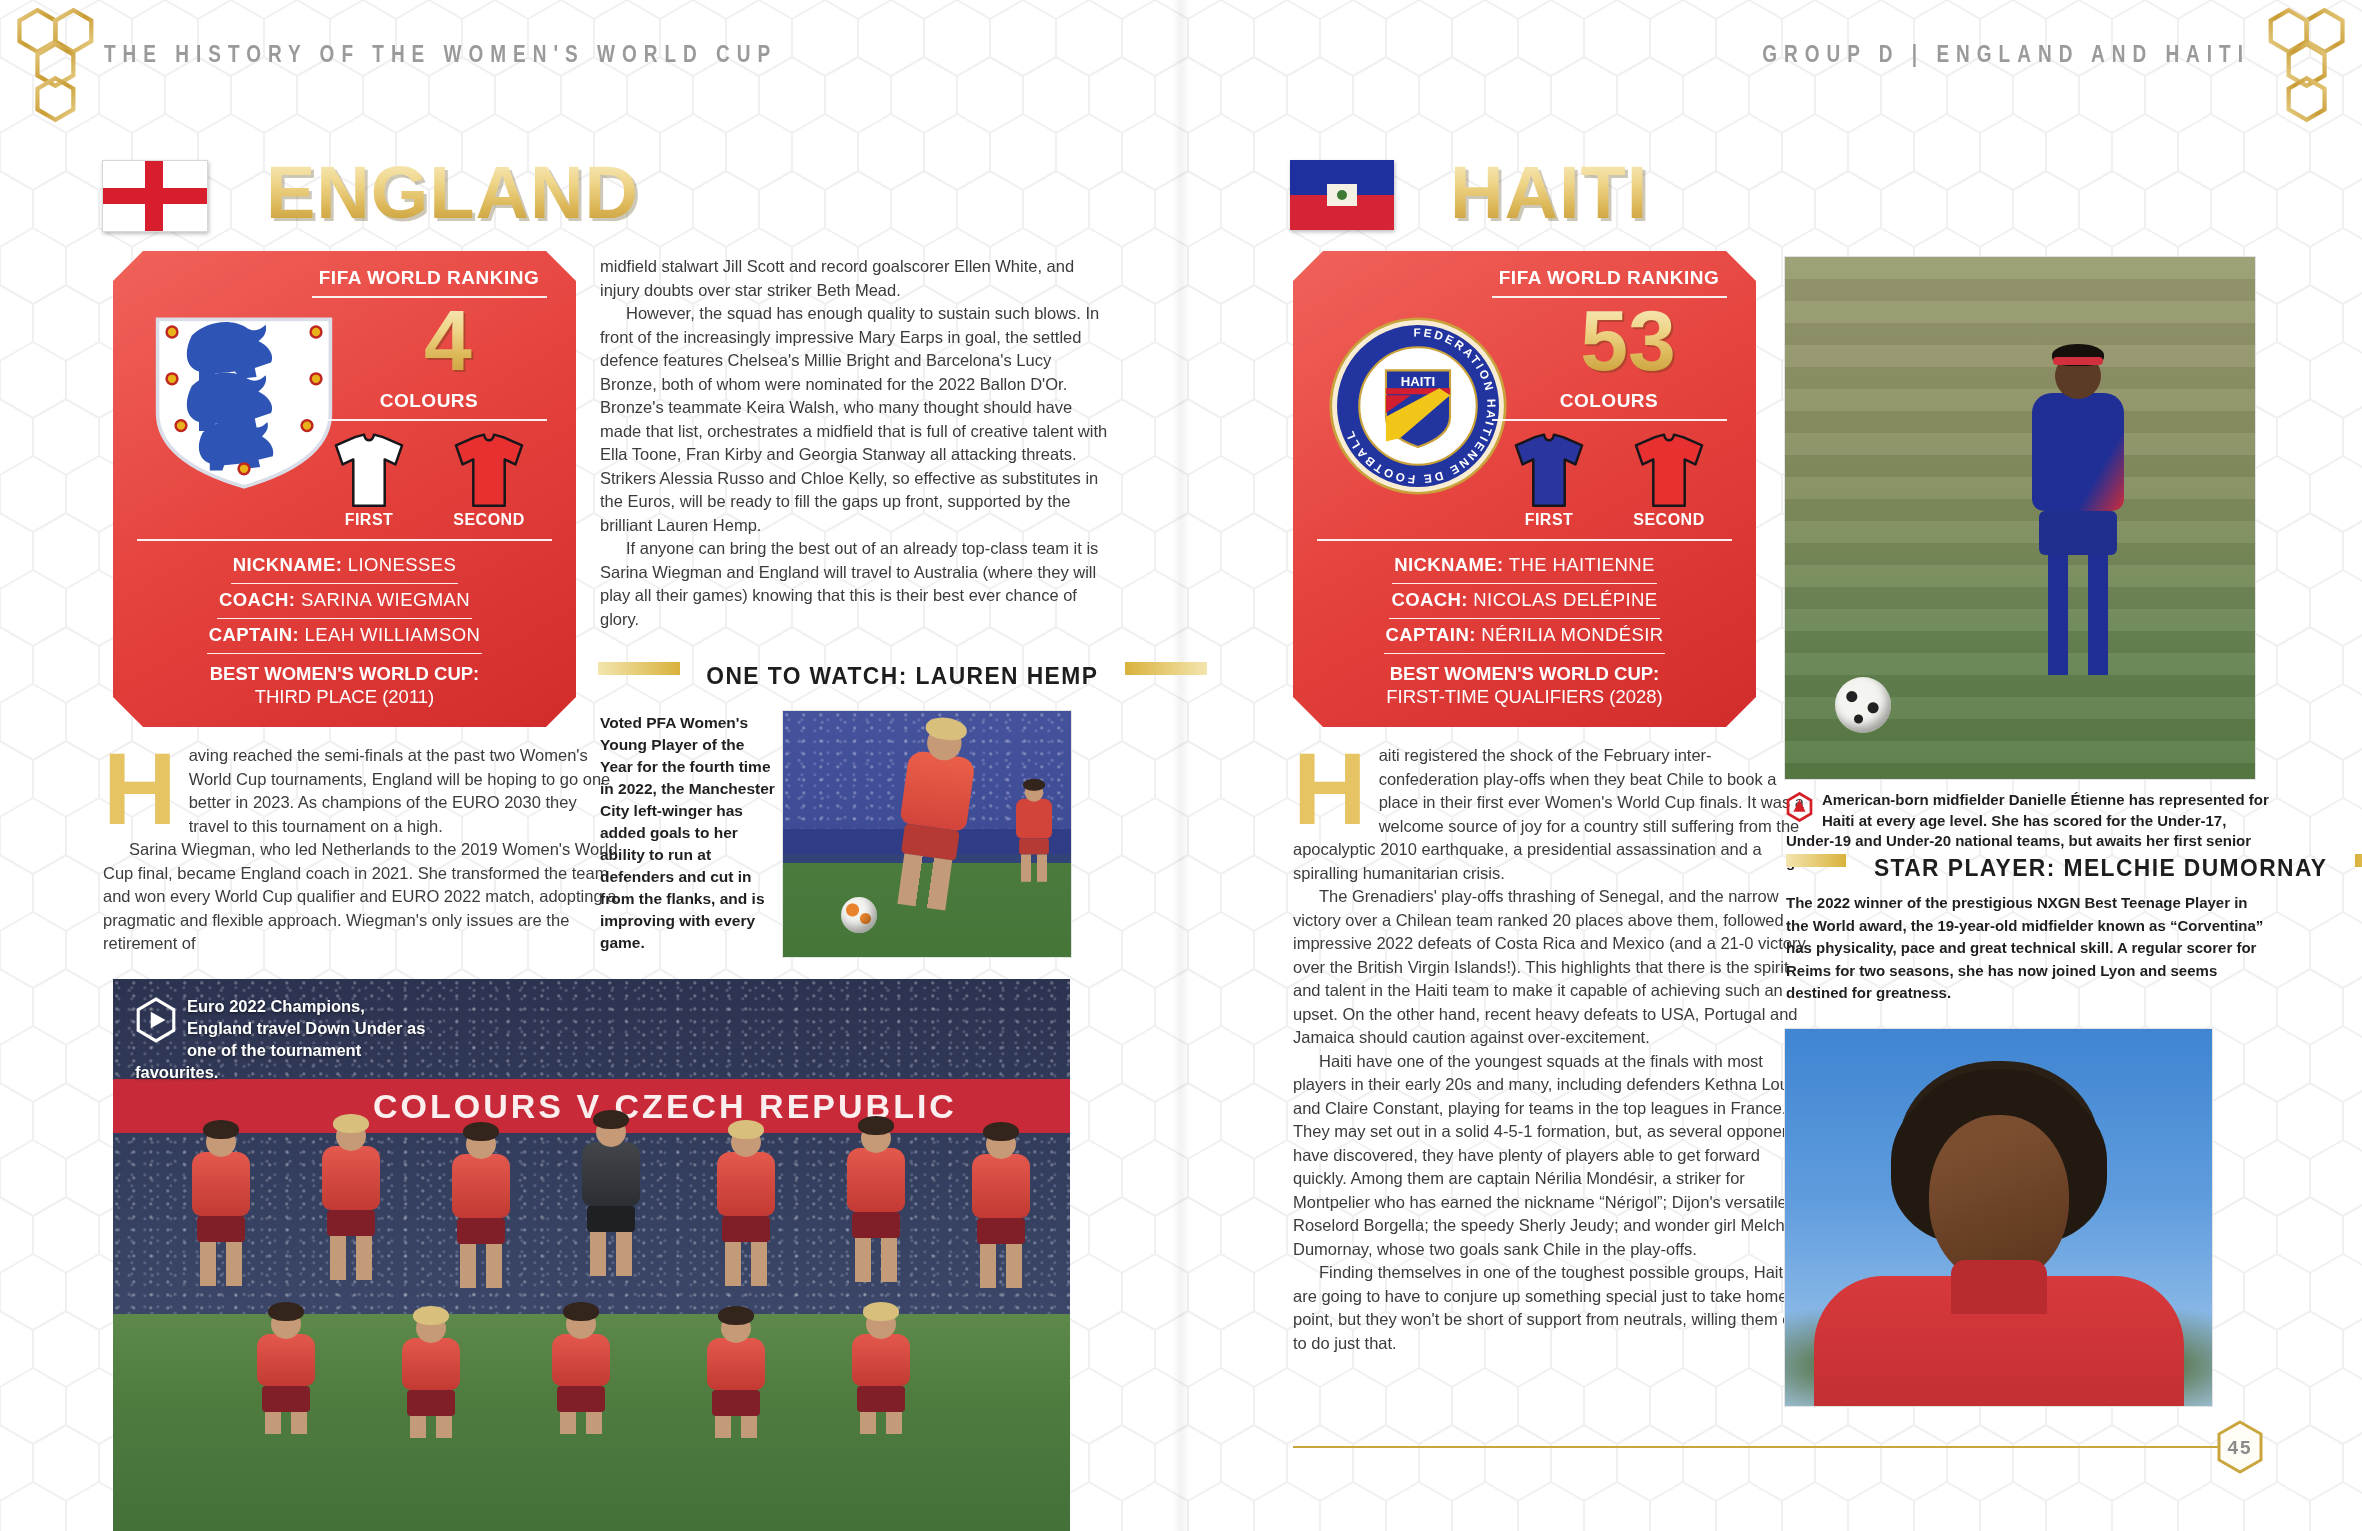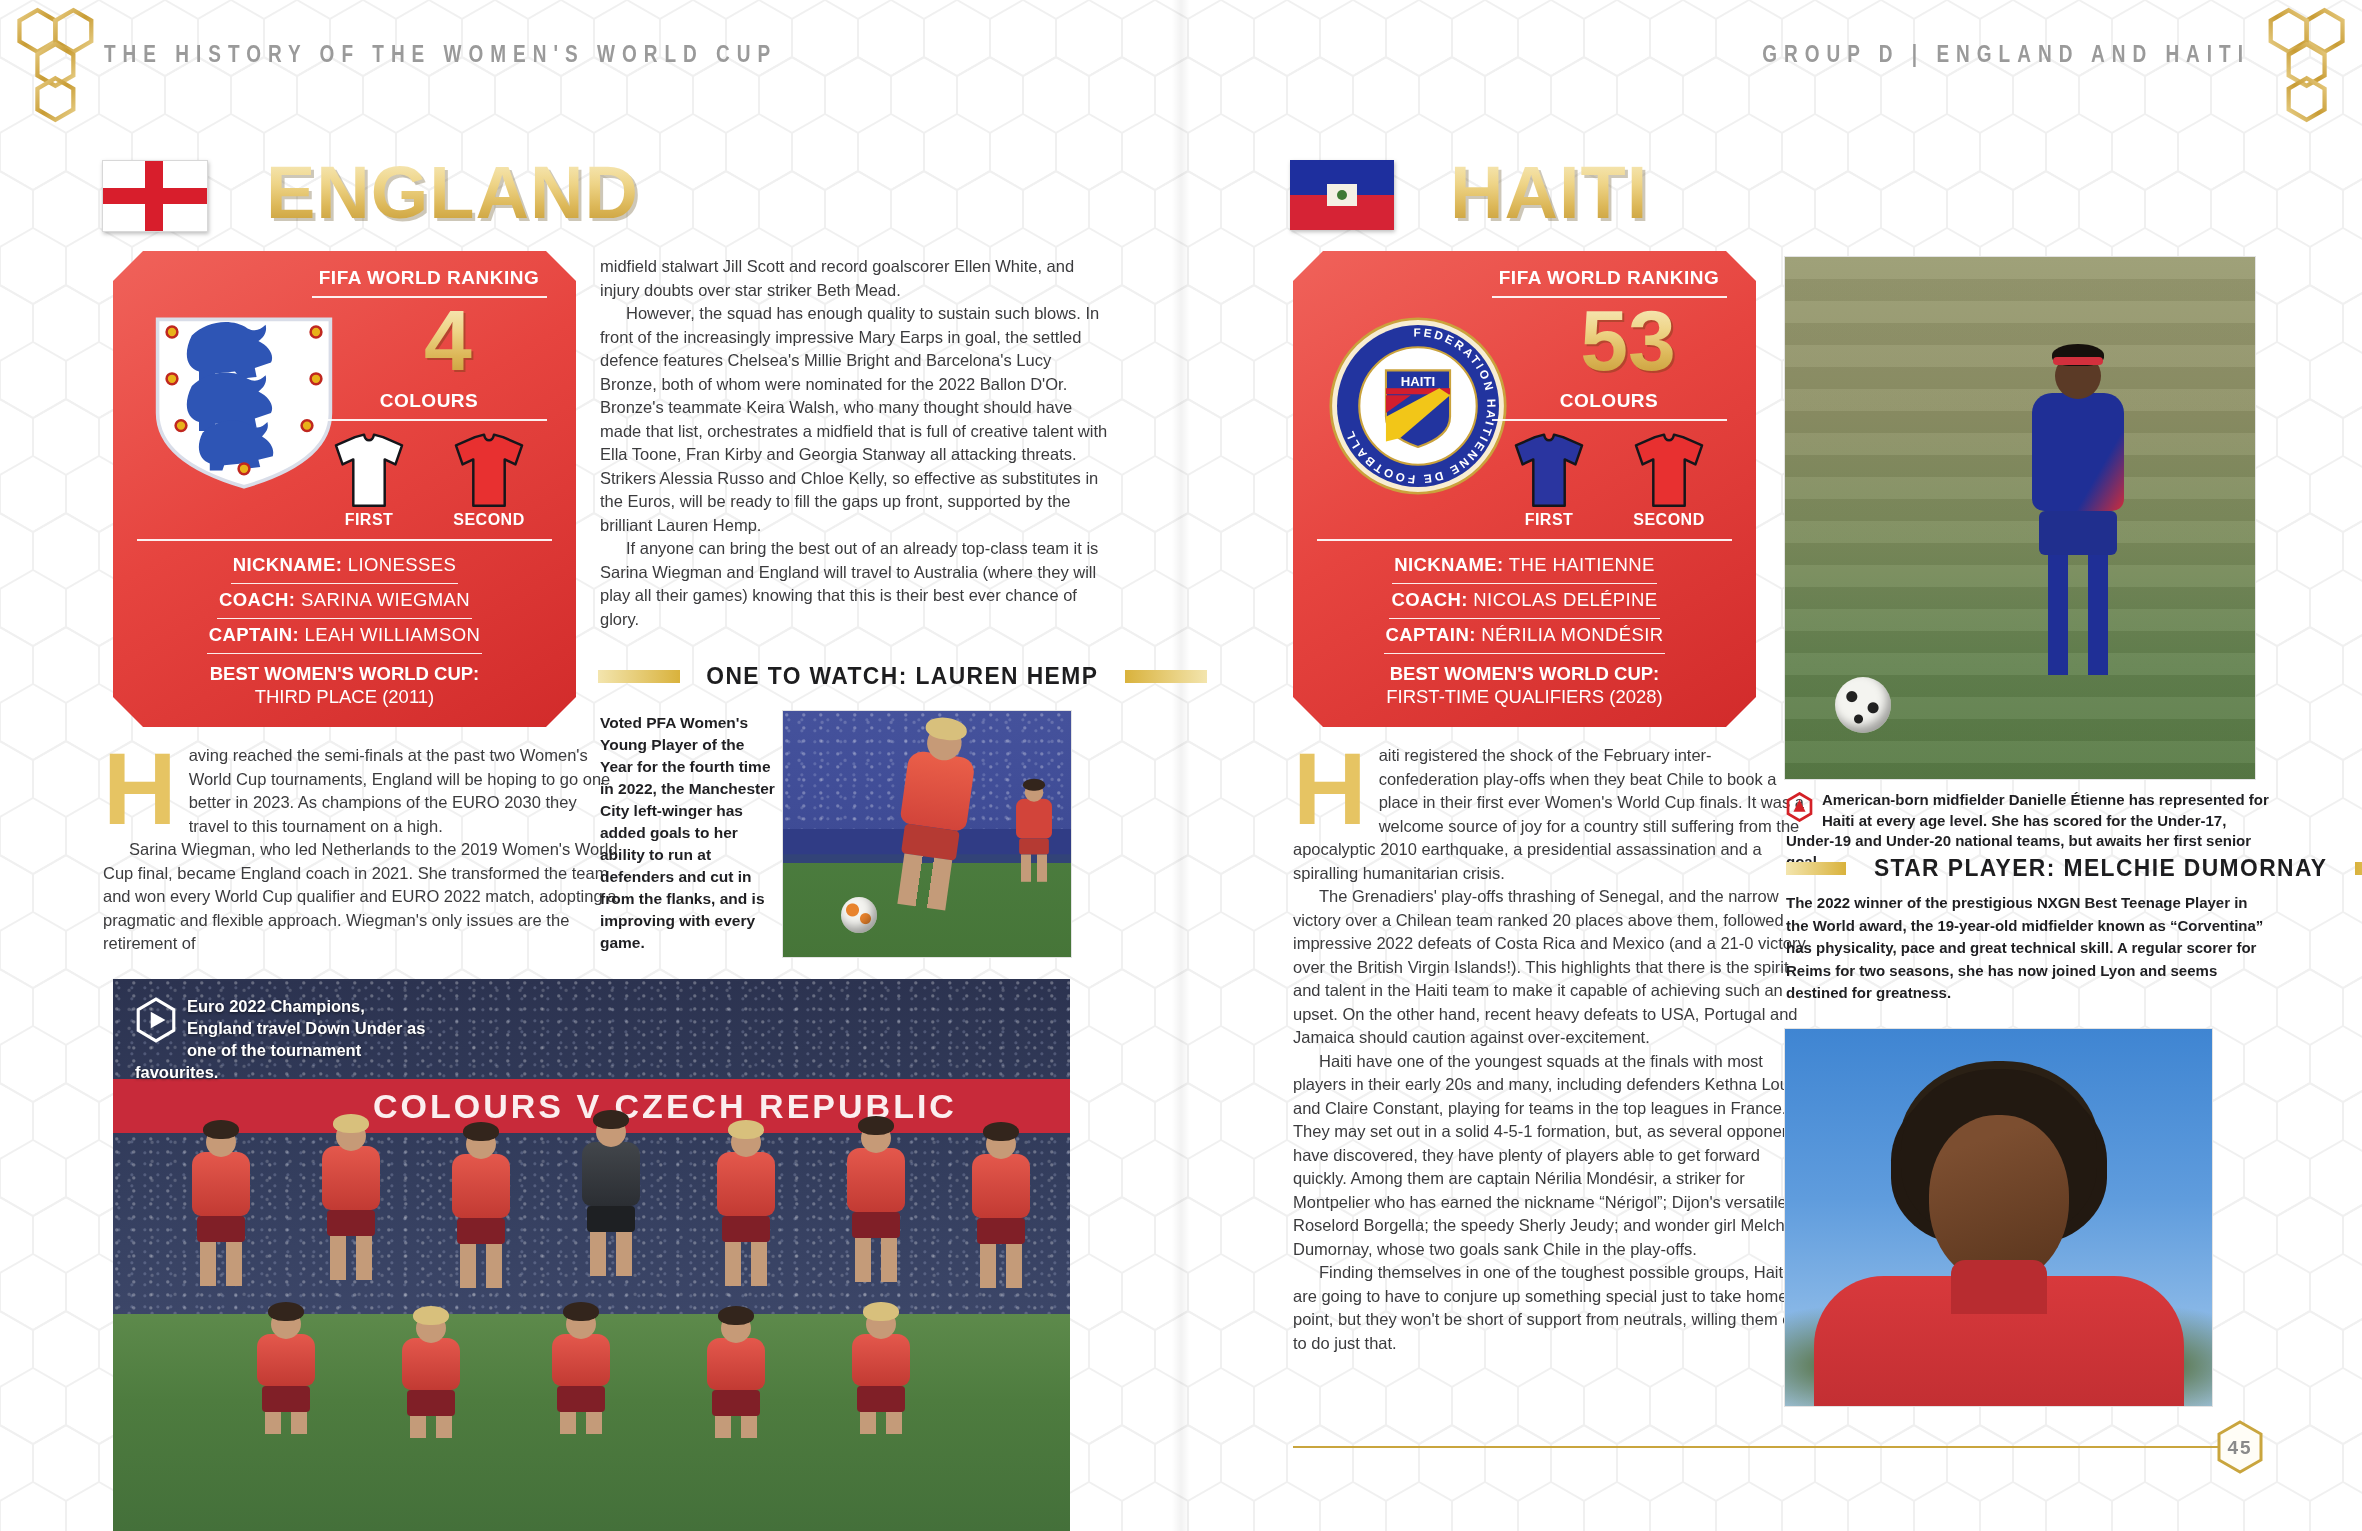--- a/index.html
+++ b/index.html
@@ -48,21 +48,21 @@
   .crest{position:absolute;}
 
   
   .bodycol{font-size:16.5px;line-height:23.5px;color:#3b3b3d;text-align:left;}
   .bodycol p{margin:0;}
   .bodycol p.ind{text-indent:26px;}
   .dropcap{float:left;font-size:102px;line-height:78px;font-weight:700;color:#e6c463;
     margin:6px 12px 0 0;}
 
   
-  .sechead{display:flex;align-items:center;gap:16px;}
+  .sechead{display:flex;gap:16px;}
   .goldbar{height:13px;flex:0 0 82px;}
   .goldbar.l{background:linear-gradient(90deg,#f3e5ae,#d9b23c);}
   .goldbar.r{background:linear-gradient(270deg,#f3e5ae,#d9b23c);}
   .sechead .txt{font-size:24px;letter-spacing:1.5px;color:#1d1d1f;white-space:nowrap;
     transform:scaleX(.95);transform-origin:center;font-weight:600;}
   .sechead .txt b{font-weight:800;}
 
   .sidetext{font-size:15.5px;line-height:22px;font-weight:700;color:#1f1f22;}
 
   

